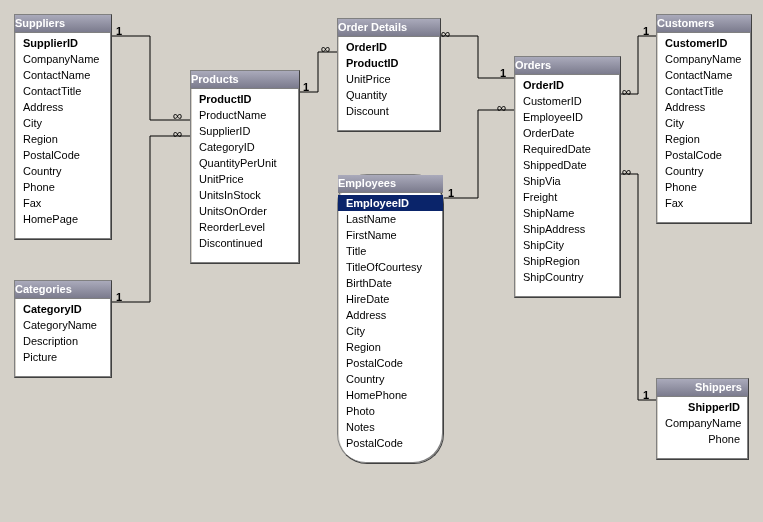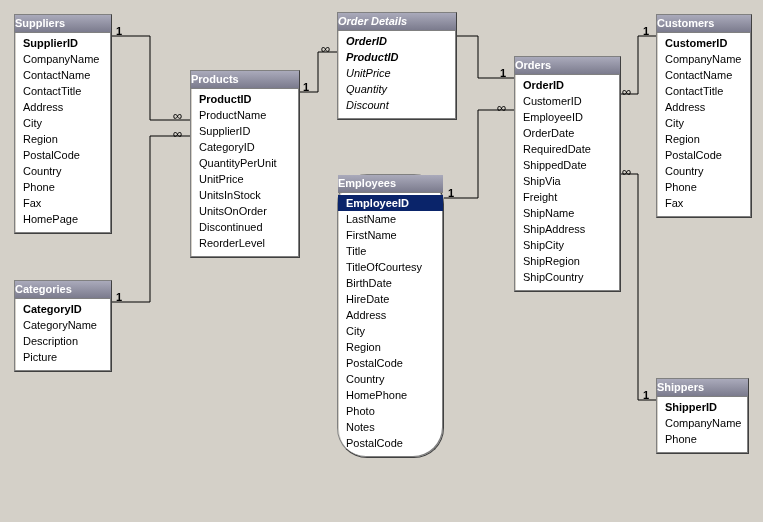--- a/index.html
+++ b/index.html
@@ -39,21 +39,21 @@
     background: linear-gradient(to bottom, #aab 0%, #7b7b8d 100%);
     color: #fff;
     font-weight: bold;
     font-size: 11px;
     padding: 2px 6px 3px 0;
     border-bottom: 1px solid #808080;
     white-space: nowrap;
     overflow: hidden;
   }
   .fields {
-    padding: 2px 0 6px 0;
+    padding: 2px 0 12px 0;
   }
   .field {
     padding: 1px 8px 1px 8px;
     color: #000;
     white-space: nowrap;
     line-height: 14px;
   }
   .field.pk {
     font-weight: bold;
   }
@@ -131,25 +131,25 @@
       <div class="titlebar">Products</div>
       <div class="fields">
         <div class="field pk">ProductID</div>
         <div class="field">ProductName</div>
         <div class="field">SupplierID</div>
         <div class="field">CategoryID</div>
         <div class="field">QuantityPerUnit</div>
         <div class="field">UnitPrice</div>
         <div class="field">UnitsInStock</div>
         <div class="field">UnitsOnOrder</div>
+        <div class="field">ReorderLevel</div>
         <div class="field">Discontinued</div>
-        <div class="field">ReorderLevel</div>
-      </div>
-    </div>
-    <div class="table" style="left: 337px; top: 12px; width: 120px; font-style: italic;">
+      </div>
+    </div>
+    <div class="table" style="left: 337px; top: 18px; width: 104px;">
       <div class="titlebar">Order Details</div>
       <div class="fields">
         <div class="field pk">OrderID</div>
         <div class="field pk">ProductID</div>
         <div class="field">UnitPrice</div>
         <div class="field">Quantity</div>
         <div class="field">Discount</div>
       </div>
     </div>
     <div class="table" style="left: 337px; top: 174px; width: 107px; border-radius: 30px;">
@@ -200,21 +200,21 @@
         <div class="field">ContactTitle</div>
         <div class="field">Address</div>
         <div class="field">City</div>
         <div class="field">Region</div>
         <div class="field">PostalCode</div>
         <div class="field">Country</div>
         <div class="field">Phone</div>
         <div class="field">Fax</div>
       </div>
     </div>
-    <div class="table" style="left: 656px; top: 378px; width: 93px;">
+    <div class="table" style="left: 656px; top: 378px; width: 93px; text-align: right;">
       <div class="titlebar">Shippers</div>
       <div class="fields">
         <div class="field pk">ShipperID</div>
         <div class="field">CompanyName</div>
         <div class="field">Phone</div>
       </div>
     </div>
   </div>
 
 </body></html>

